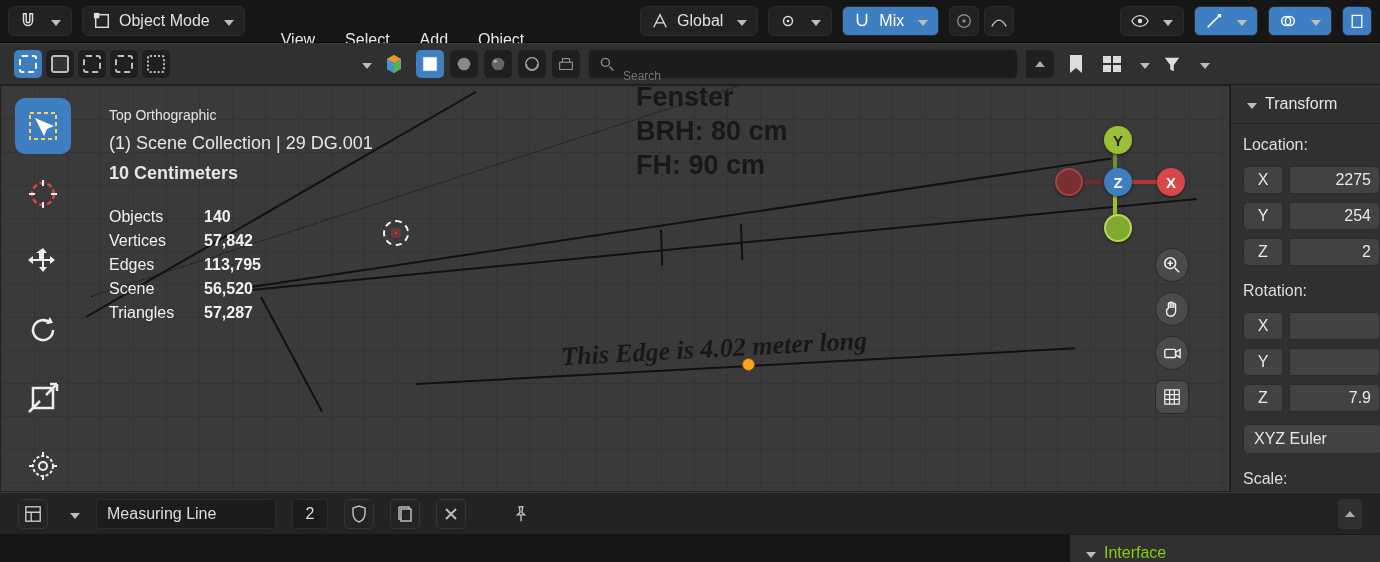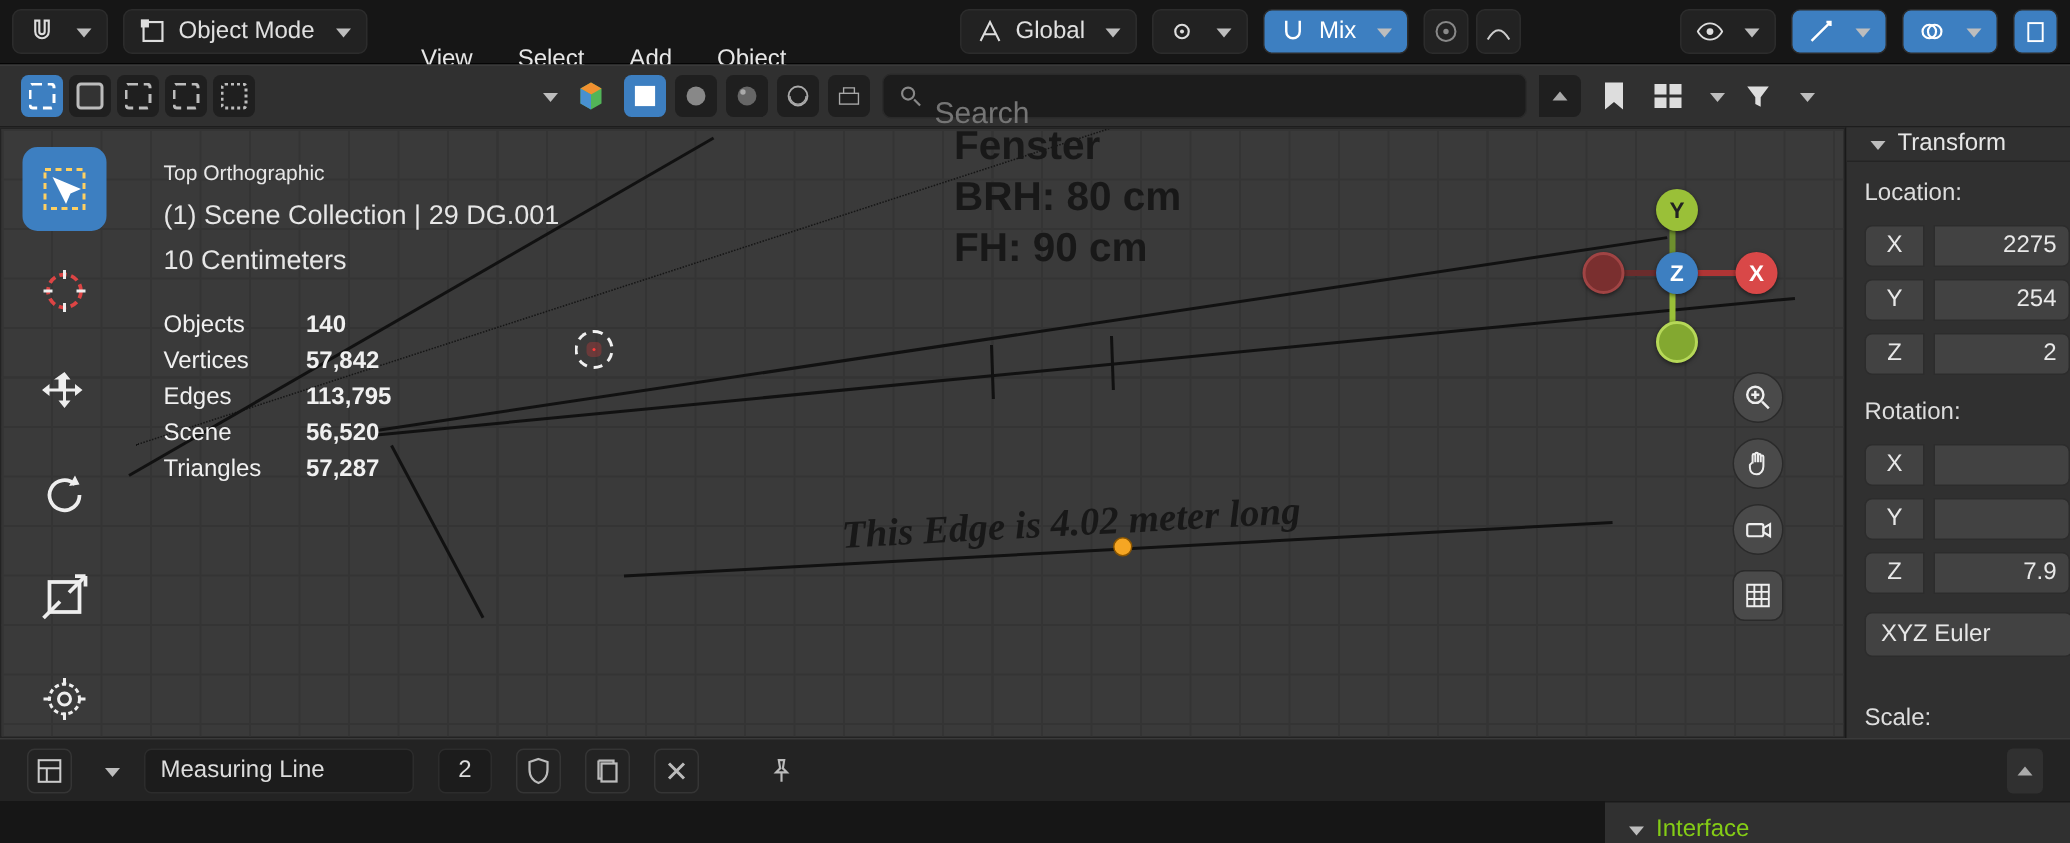--- a/index.html
+++ b/index.html
@@ -19,21 +19,21 @@
   .btn-blue .txt{ color:#fff; }
   svg { display:block; }
 
   
   .topbar2 { position:absolute; left:0; top:43px; right:0; height:42px; background:#303030; display:flex; align-items:center; gap:8px; padding:0 14px; border-top:1px solid #3a3a3a; border-bottom:1px solid #1d1d1d; }
   .selbox { width:26px; height:26px; border:2px dashed #bcbcbc; border-radius:3px; }
   .selbox.solid { border-style:solid; background:#bcbcbc20; }
   .selbox.small { width:18px; height:18px; }
   .sel-grp { display:flex; gap:4px; }
   .search { flex:0 0 430px; height:30px; background:#1c1c1c; border-radius:6px; display:flex; align-items:center; padding:0 10px; color:#777; border:1px solid #2a2a2a; gap:8px;}
-  .search input { background:transparent; border:none; outline:none; color:#a3a3a3; flex:1; font-size:20px;margin-top:24px; }
+  .search input { background:transparent; border:none; outline:none; color:#a3a3a3; flex:1; font-size:12px;margin-top:24px; }
   .icons-row { display:flex; align-items:center; gap:6px; }
   .ico { width:28px; height:28px; display:flex; align-items:center; justify-content:center; border-radius:5px; }
   .ico.active { background:#3d7fc1; }
   .ico.dark { background:#1f1f1f; }
 
   
   .viewport { position:absolute; left:0; top:85px; width:1230px; height:407px; background:#3a3a3a; border:1px solid #232323; overflow:hidden; }
   .grid { position:absolute; inset:0;
     background:
       linear-gradient(#343434 1px, transparent 1px) 0 0 / 33px 33px,
@@ -328,21 +328,21 @@
           <circle cx="17" cy="17" r="4" fill="none" stroke="#eee" stroke-width="2"></circle>
           <path d="M17 3v5M17 26v5M3 17h5M26 17h5" stroke="#eee" stroke-width="2"></path>
         </svg>
       </div>
 
   </div>
 
   <div class="info">
     <div class="title">Top Orthographic</div>
     <div class="sub">(1) Scene Collection | 29 DG.001</div>
-    <div class="sub" style="font-weight:400">10 Centimeters</div>
+    <div class="sub" style="font-weight:700">10 Centimeters</div>
   </div>
   <div class="stats">
     <span>Objects</span>
       <span class="v">140</span>
     <span>Vertices</span>
       <span class="v">57,842</span>
     <span>Edges</span>
       <span class="v">113,795</span>
     <span>Scene</span>
       <span class="v">56,520</span>
@@ -418,21 +418,21 @@
         <div class="pval"></div>
       </div>
     <div class="prow">
         <div class="pfield">Z</div>
         <div class="pval">7.9</div>
       </div>
     <div class="plong" style="margin-top:4px">
         <span>XYZ Euler</span>
       </div>
 
-    <div class="plbl" style="margin-top:20px">Scale:</div>
+    <div class="plbl" style="margin-top:4px">Scale:</div>
   </div>
 </div>
 
 <div class="bottombar">
   <div class="ibtn">
     <svg width="18" height="18" viewBox="0 0 20 20">
         <rect x="2" y="2" width="16" height="16" fill="none" stroke="#ccc" stroke-width="1.5"></rect>
         <path d="M2 8h16M8 8v10" stroke="#ccc" stroke-width="1.5"></path>
       </svg>
   </div>

